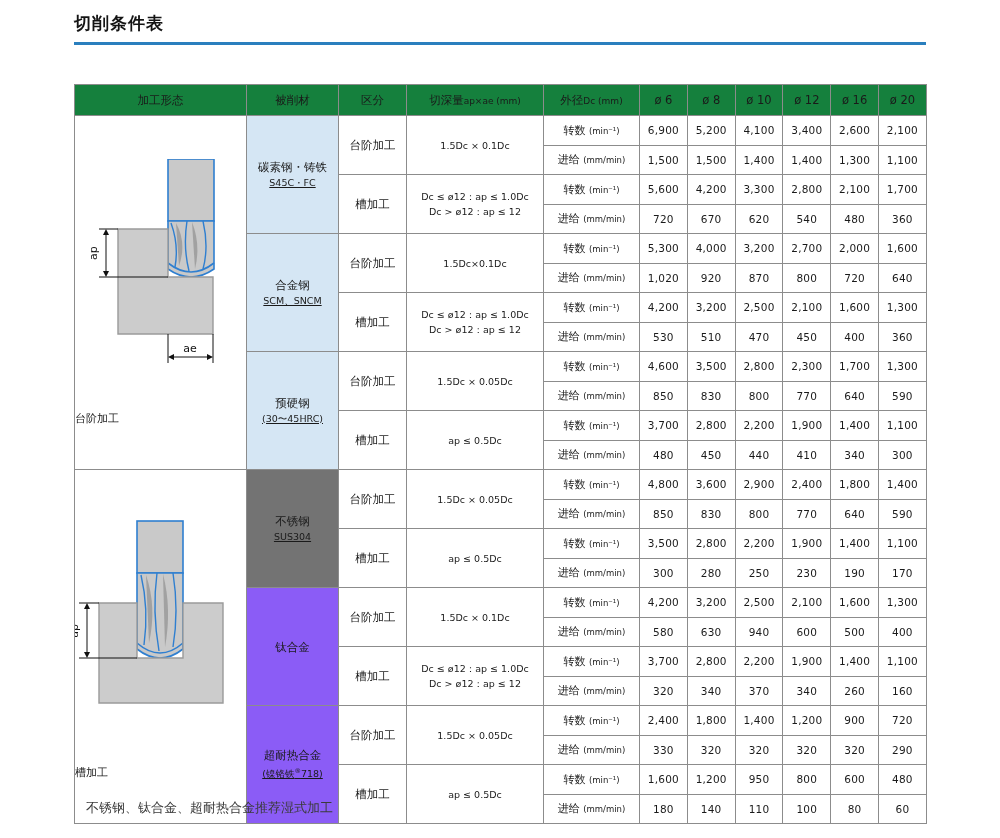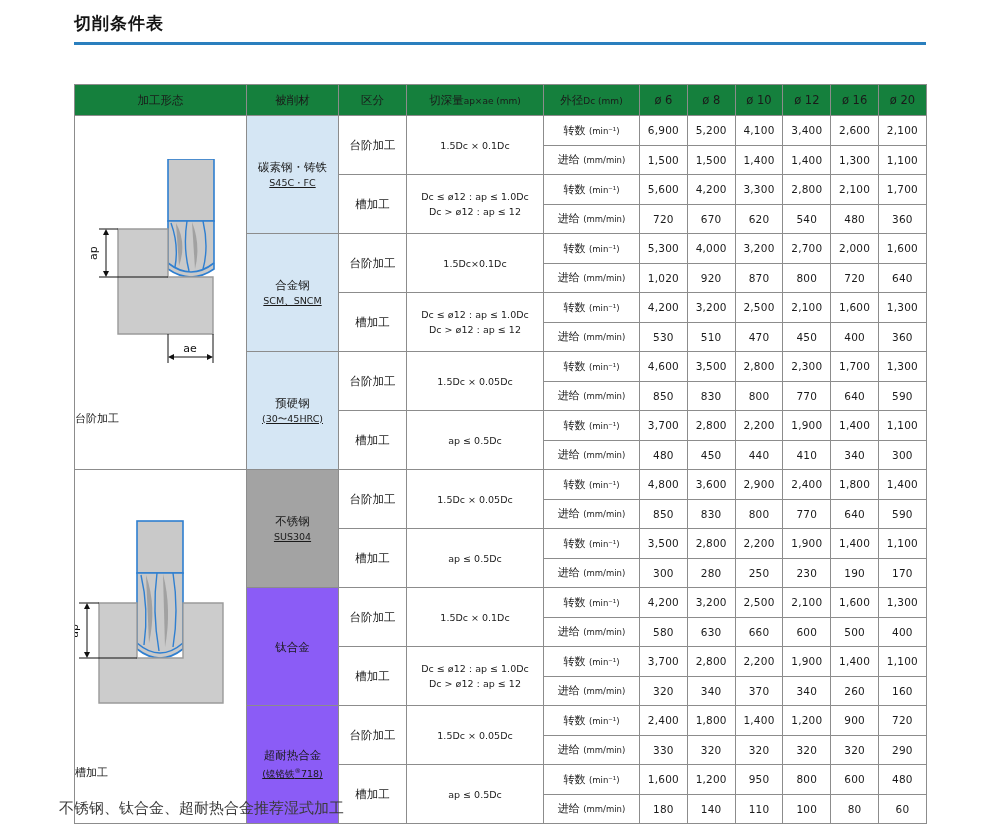--- a/index.html
+++ b/index.html
@@ -43,31 +43,31 @@
   td.metric .unit{font-size:8.5px;}
   td.num{font-size:10.5px;letter-spacing:.2px;}
   td.kind{font-size:11.5px;}
   td.depth{font-size:9.5px;line-height:15px;}
   td.mat{font-size:11.5px;line-height:16px;}
   td.mat .sub{font-size:9.5px;display:block;text-decoration:underline;}
   td.mat .sup{font-size:6.5px;vertical-align:super;}
 
   
   td.m-blue{background:#d5e6f4;}
-  td.m-cream{background:#a3a3a3;}
+  td.m-cream{background:#737373;}
   td.m-khaki{background:#8b5cf6;}
 
   
   td.illus{background:#ffffff;padding:0;}
   .illus-box{position:relative;width:170px;height:100%;display:flex;
              flex-direction:column;align-items:flex-start;justify-content:center;}
   .illus-cap{font-size:11px;margin-top:2px;color:#1a1a1a;}
 
   
-  .footnote{position:absolute;left:59px;top:799px;font-size:15px;color:#3b3b3b;text-align:right;}
+  .footnote{position:absolute;left:86px;top:799px;font-size:13px;color:#3b3b3b;text-align:right;}
 </style>
 </head>
 <body>
 
 <div class="page">
 
   <div class="title-wrap">
     <div class="title">切削条件表</div>
     <div class="title-rule"></div>
   </div>
@@ -340,21 +340,21 @@
             <td class="num">3,200</td>
             <td class="num">2,500</td>
             <td class="num">2,100</td>
             <td class="num">1,600</td>
             <td class="num">1,300</td>
           </tr>
           <tr>
             <td class="metric"><span>进给</span> <span class="unit">(mm/min)</span></td>
             <td class="num">580</td>
             <td class="num">630</td>
-            <td class="num">660</td>
+            <td class="num">940</td>
             <td class="num">600</td>
             <td class="num">500</td>
             <td class="num">400</td>
           </tr>
           <tr>
             <td class="kind" rowspan="2">槽加工</td>
             <td class="depth" rowspan="2"><span>Dc ≤ ø12：ap ≤ 1.0Dc</span><br><span>Dc &gt; ø12：ap ≤ 12</span></td>
             <td class="metric"><span>转数</span> <span class="unit">(min⁻¹)</span></td>
             <td class="num">3,700</td>
             <td class="num">2,800</td>

